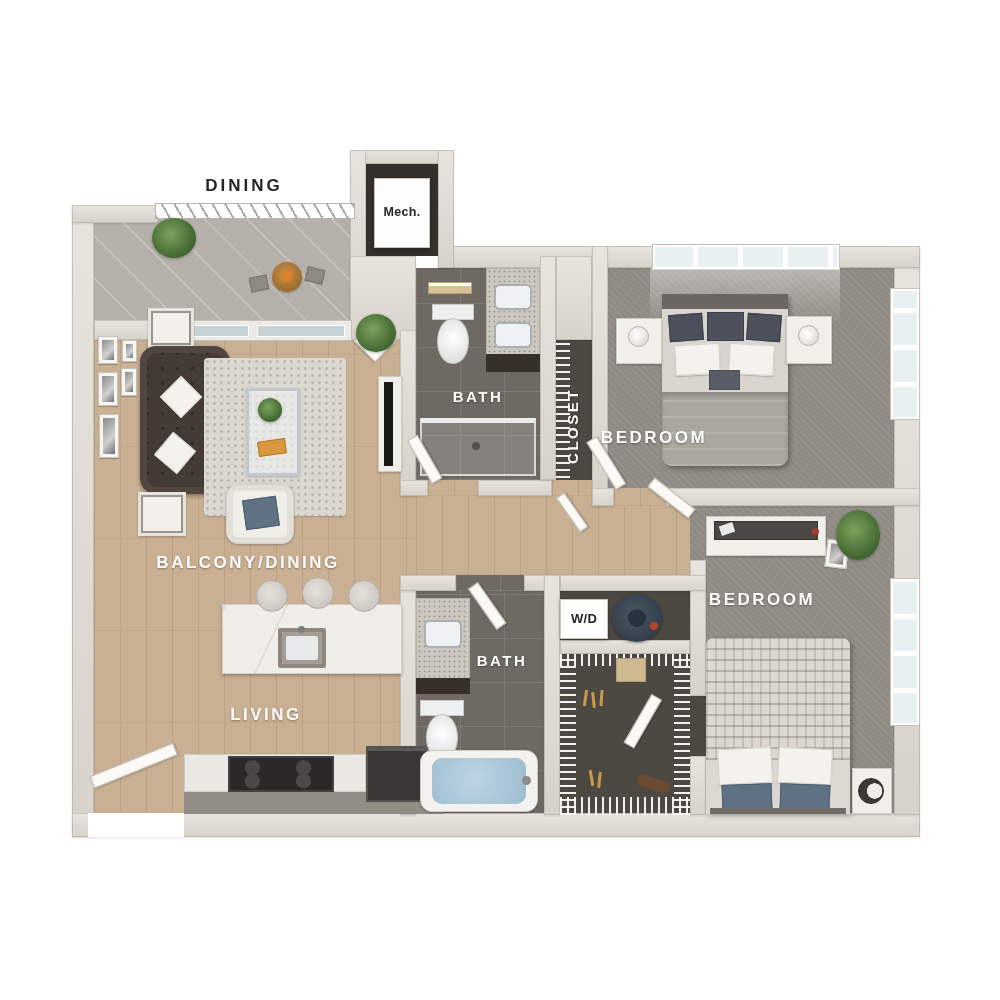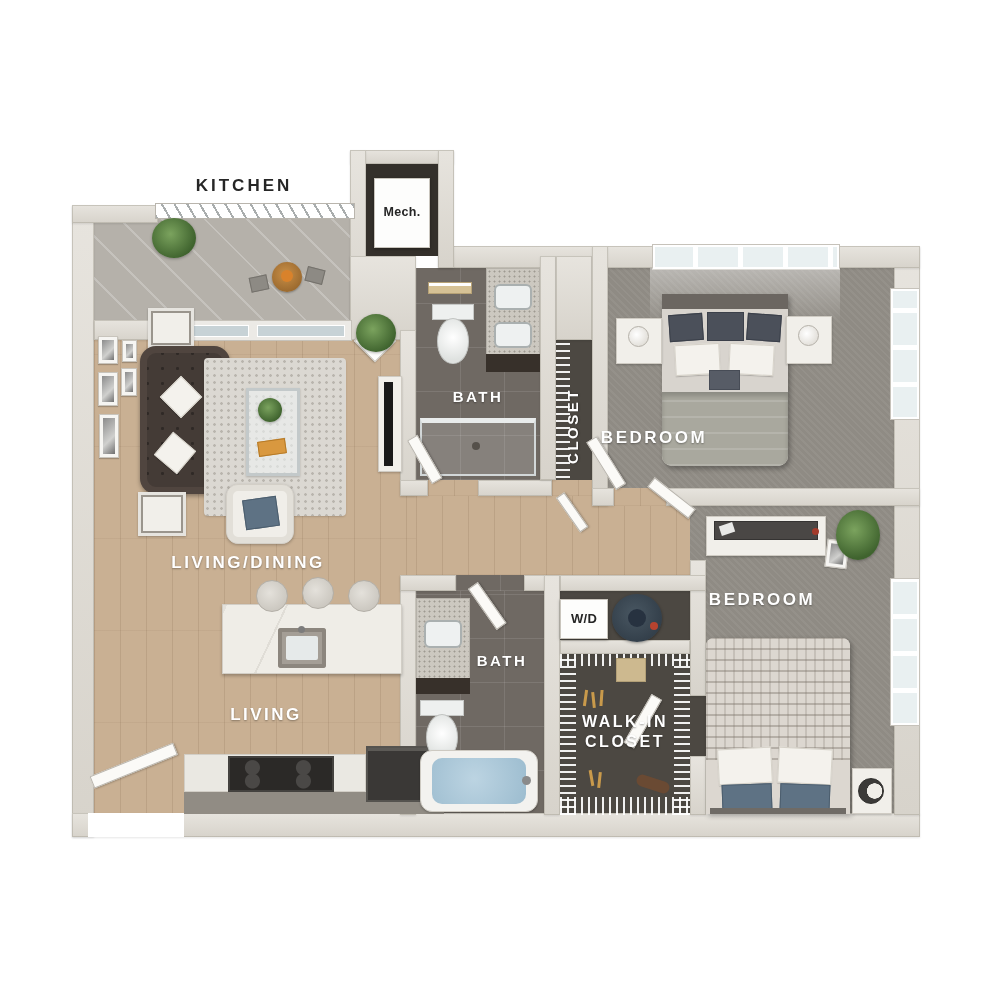--- a/index.html
+++ b/index.html
@@ -251,23 +251,22 @@
     <div class="pillow" style="left:12px;top:110px;width:54px;height:36px;transform:rotate(-3deg);"></div>
     <div class="pillow" style="left:72px;top:110px;width:54px;height:36px;transform:rotate(3deg);"></div>
     <div class="bluepillow" style="left:16px;top:146px;width:50px;height:26px;transform:rotate(-2deg);"></div>
     <div class="bluepillow" style="left:74px;top:146px;width:50px;height:26px;transform:rotate(2deg);"></div>
     <div style="left:4px;top:170px;width:136px;height:6px;background:#6f6b66;"></div>
   </div>
   <div class="ns" style="left:852px;top:768px;width:40px;height:46px;"></div>
   <div style="left:858px;top:778px;width:26px;height:26px;border-radius:50%;background:radial-gradient(circle at 65% 50%,#efede8 38%,#3b3a38 40%);border:1px solid #2e2d2b;"></div>
   <div class="door" style="left:640px;top:508px;width:52px;height:12px;transform:rotate(38deg);transform-origin:right center;"></div>
 
-  <div class="lbl dark" style="left:244px;top:186px;letter-spacing:3px;">KITCHEN</div>
+  <div class="lbl dark" style="left:244px;top:186px;letter-spacing:3px;">DINING</div>
   <div class="lbl sm" style="left:478px;top:397px;">BATH</div>
   <div class="lbl vert" style="left:573px;top:426px;">CLOSET</div>
   <div class="lbl" style="left:654px;top:438px;">BEDROOM</div>
-  <div class="lbl" style="left:248px;top:563px;">LIVING/DINING</div>
+  <div class="lbl" style="left:248px;top:563px;">BALCONY/DINING</div>
   <div class="lbl" style="left:266px;top:715px;">LIVING</div>
   <div class="lbl sm" style="left:502px;top:661px;">BATH</div>
-  <div class="lbl wrap" style="left:625px;top:732px;">WALK-IN CLOSET</div>
   <div class="lbl" style="left:762px;top:600px;">BEDROOM</div>
 
 </div>
 
 </body></html>

